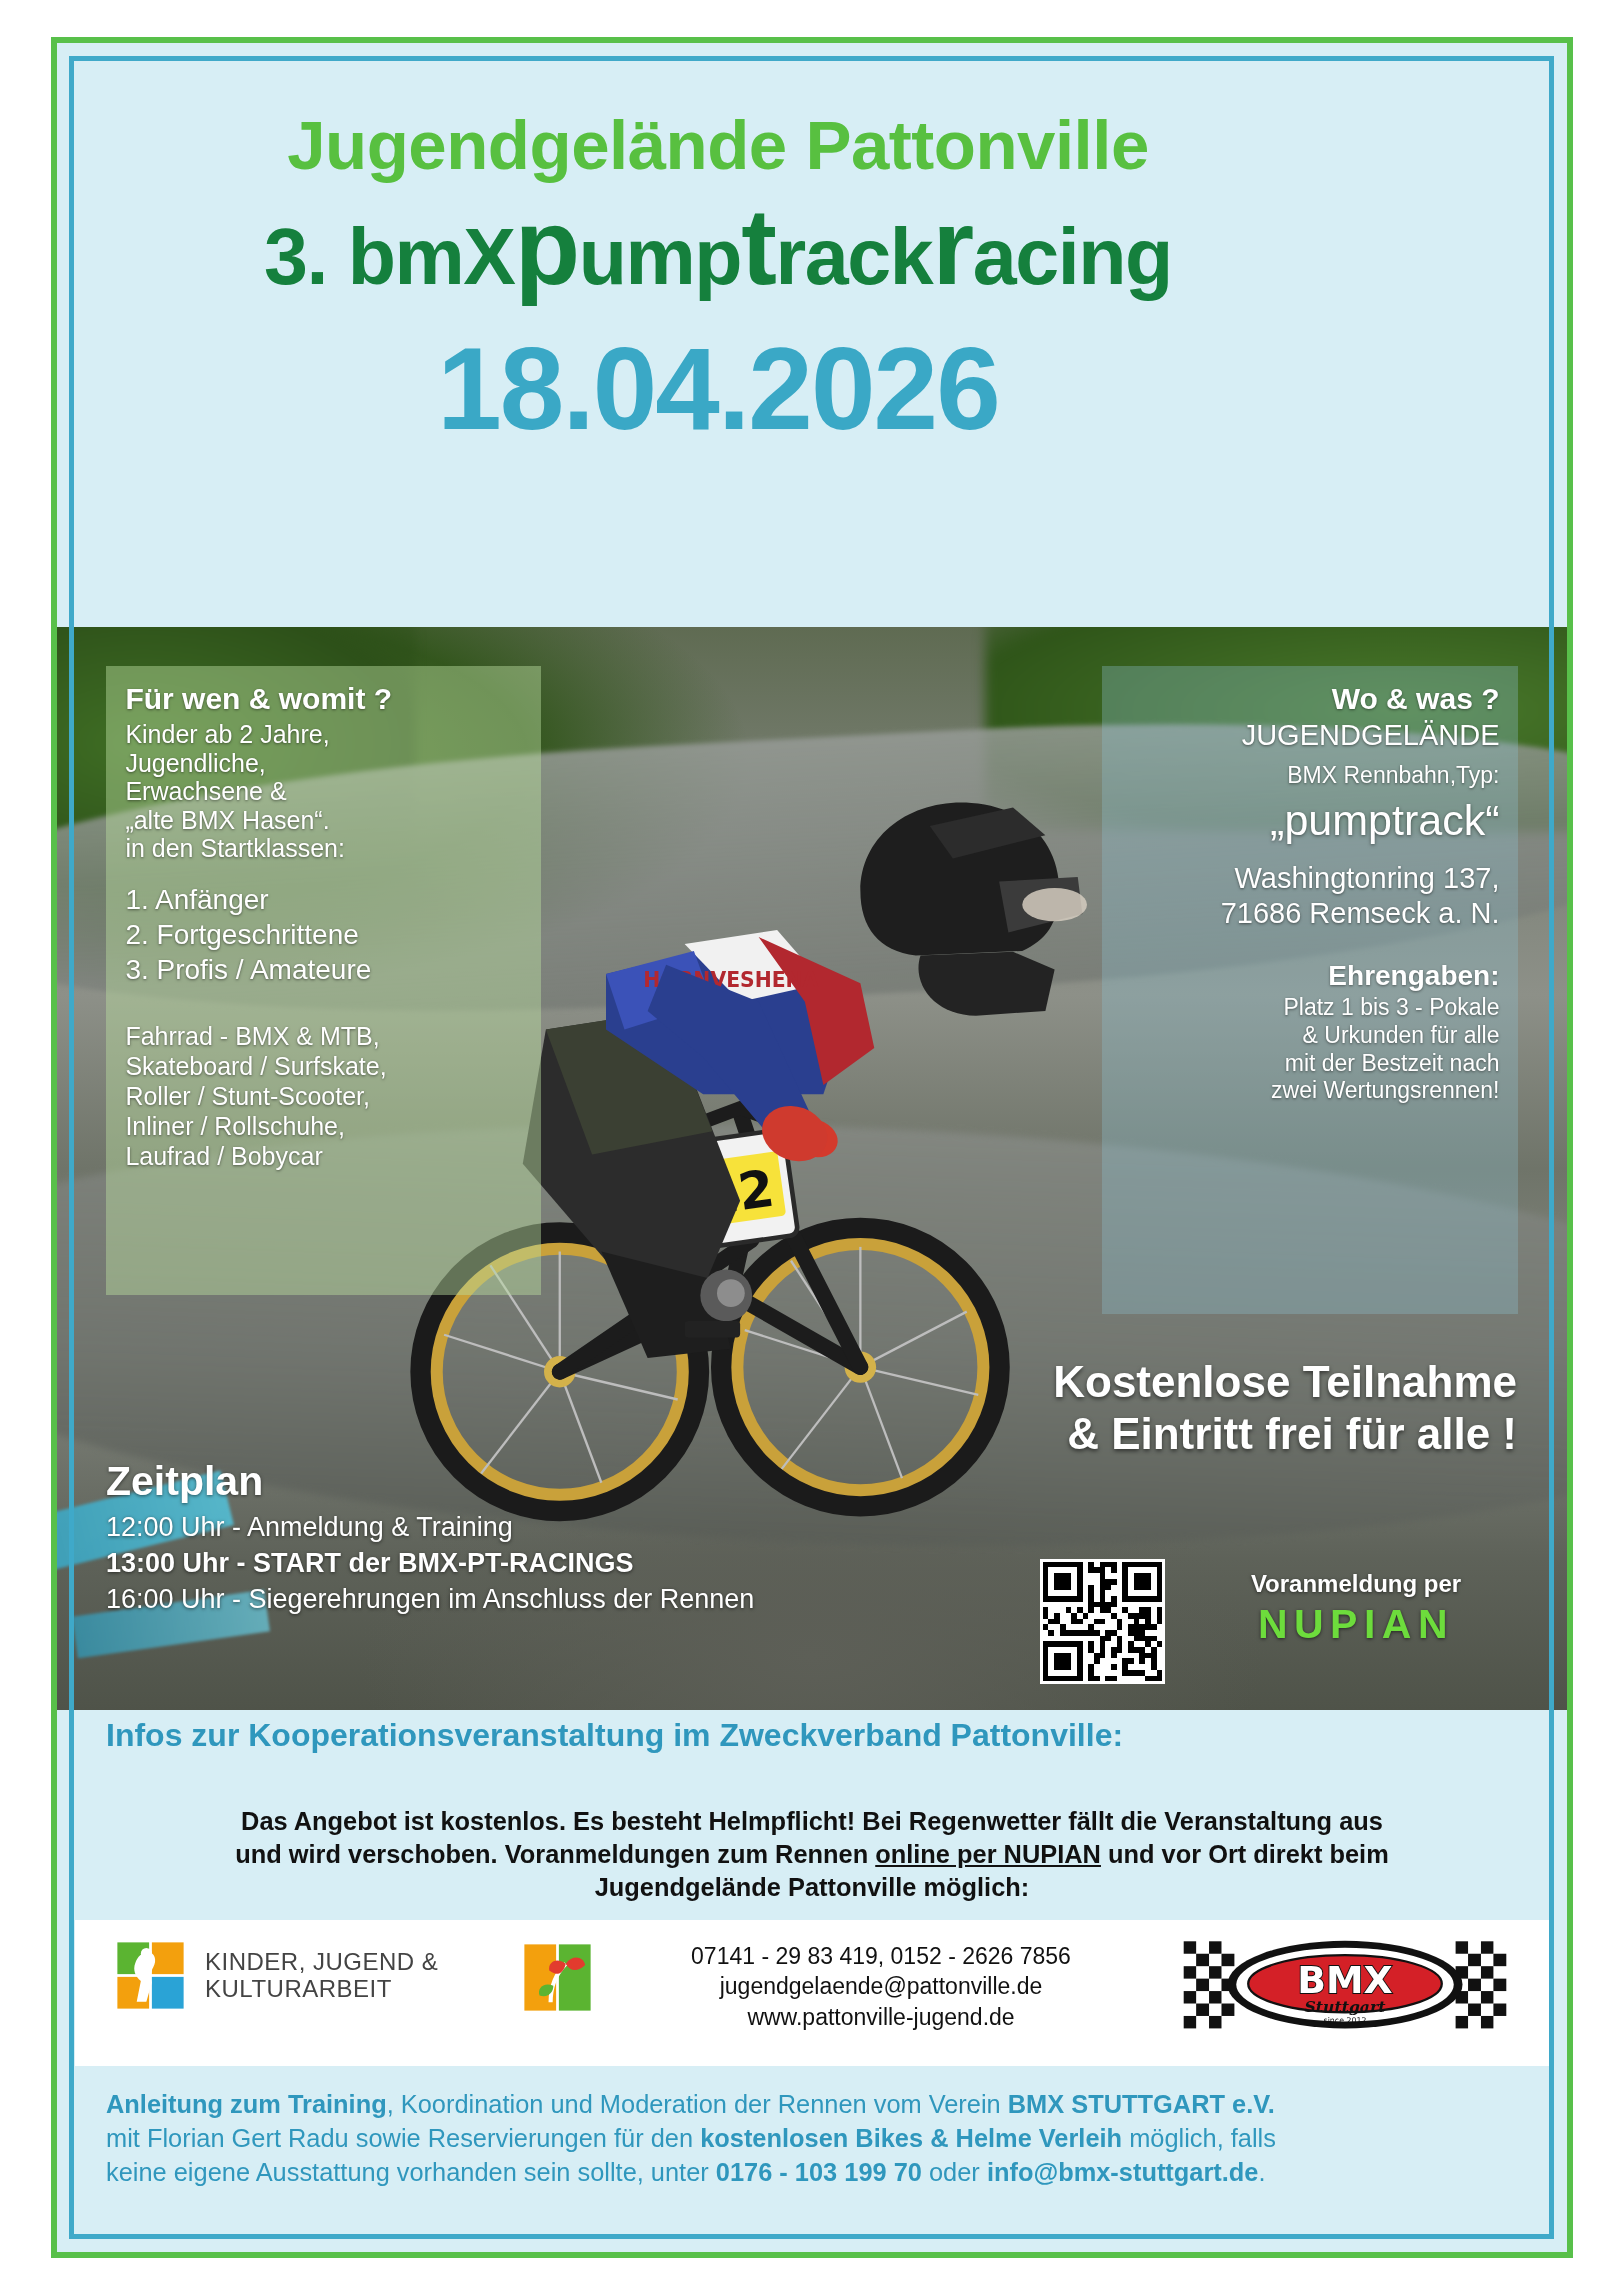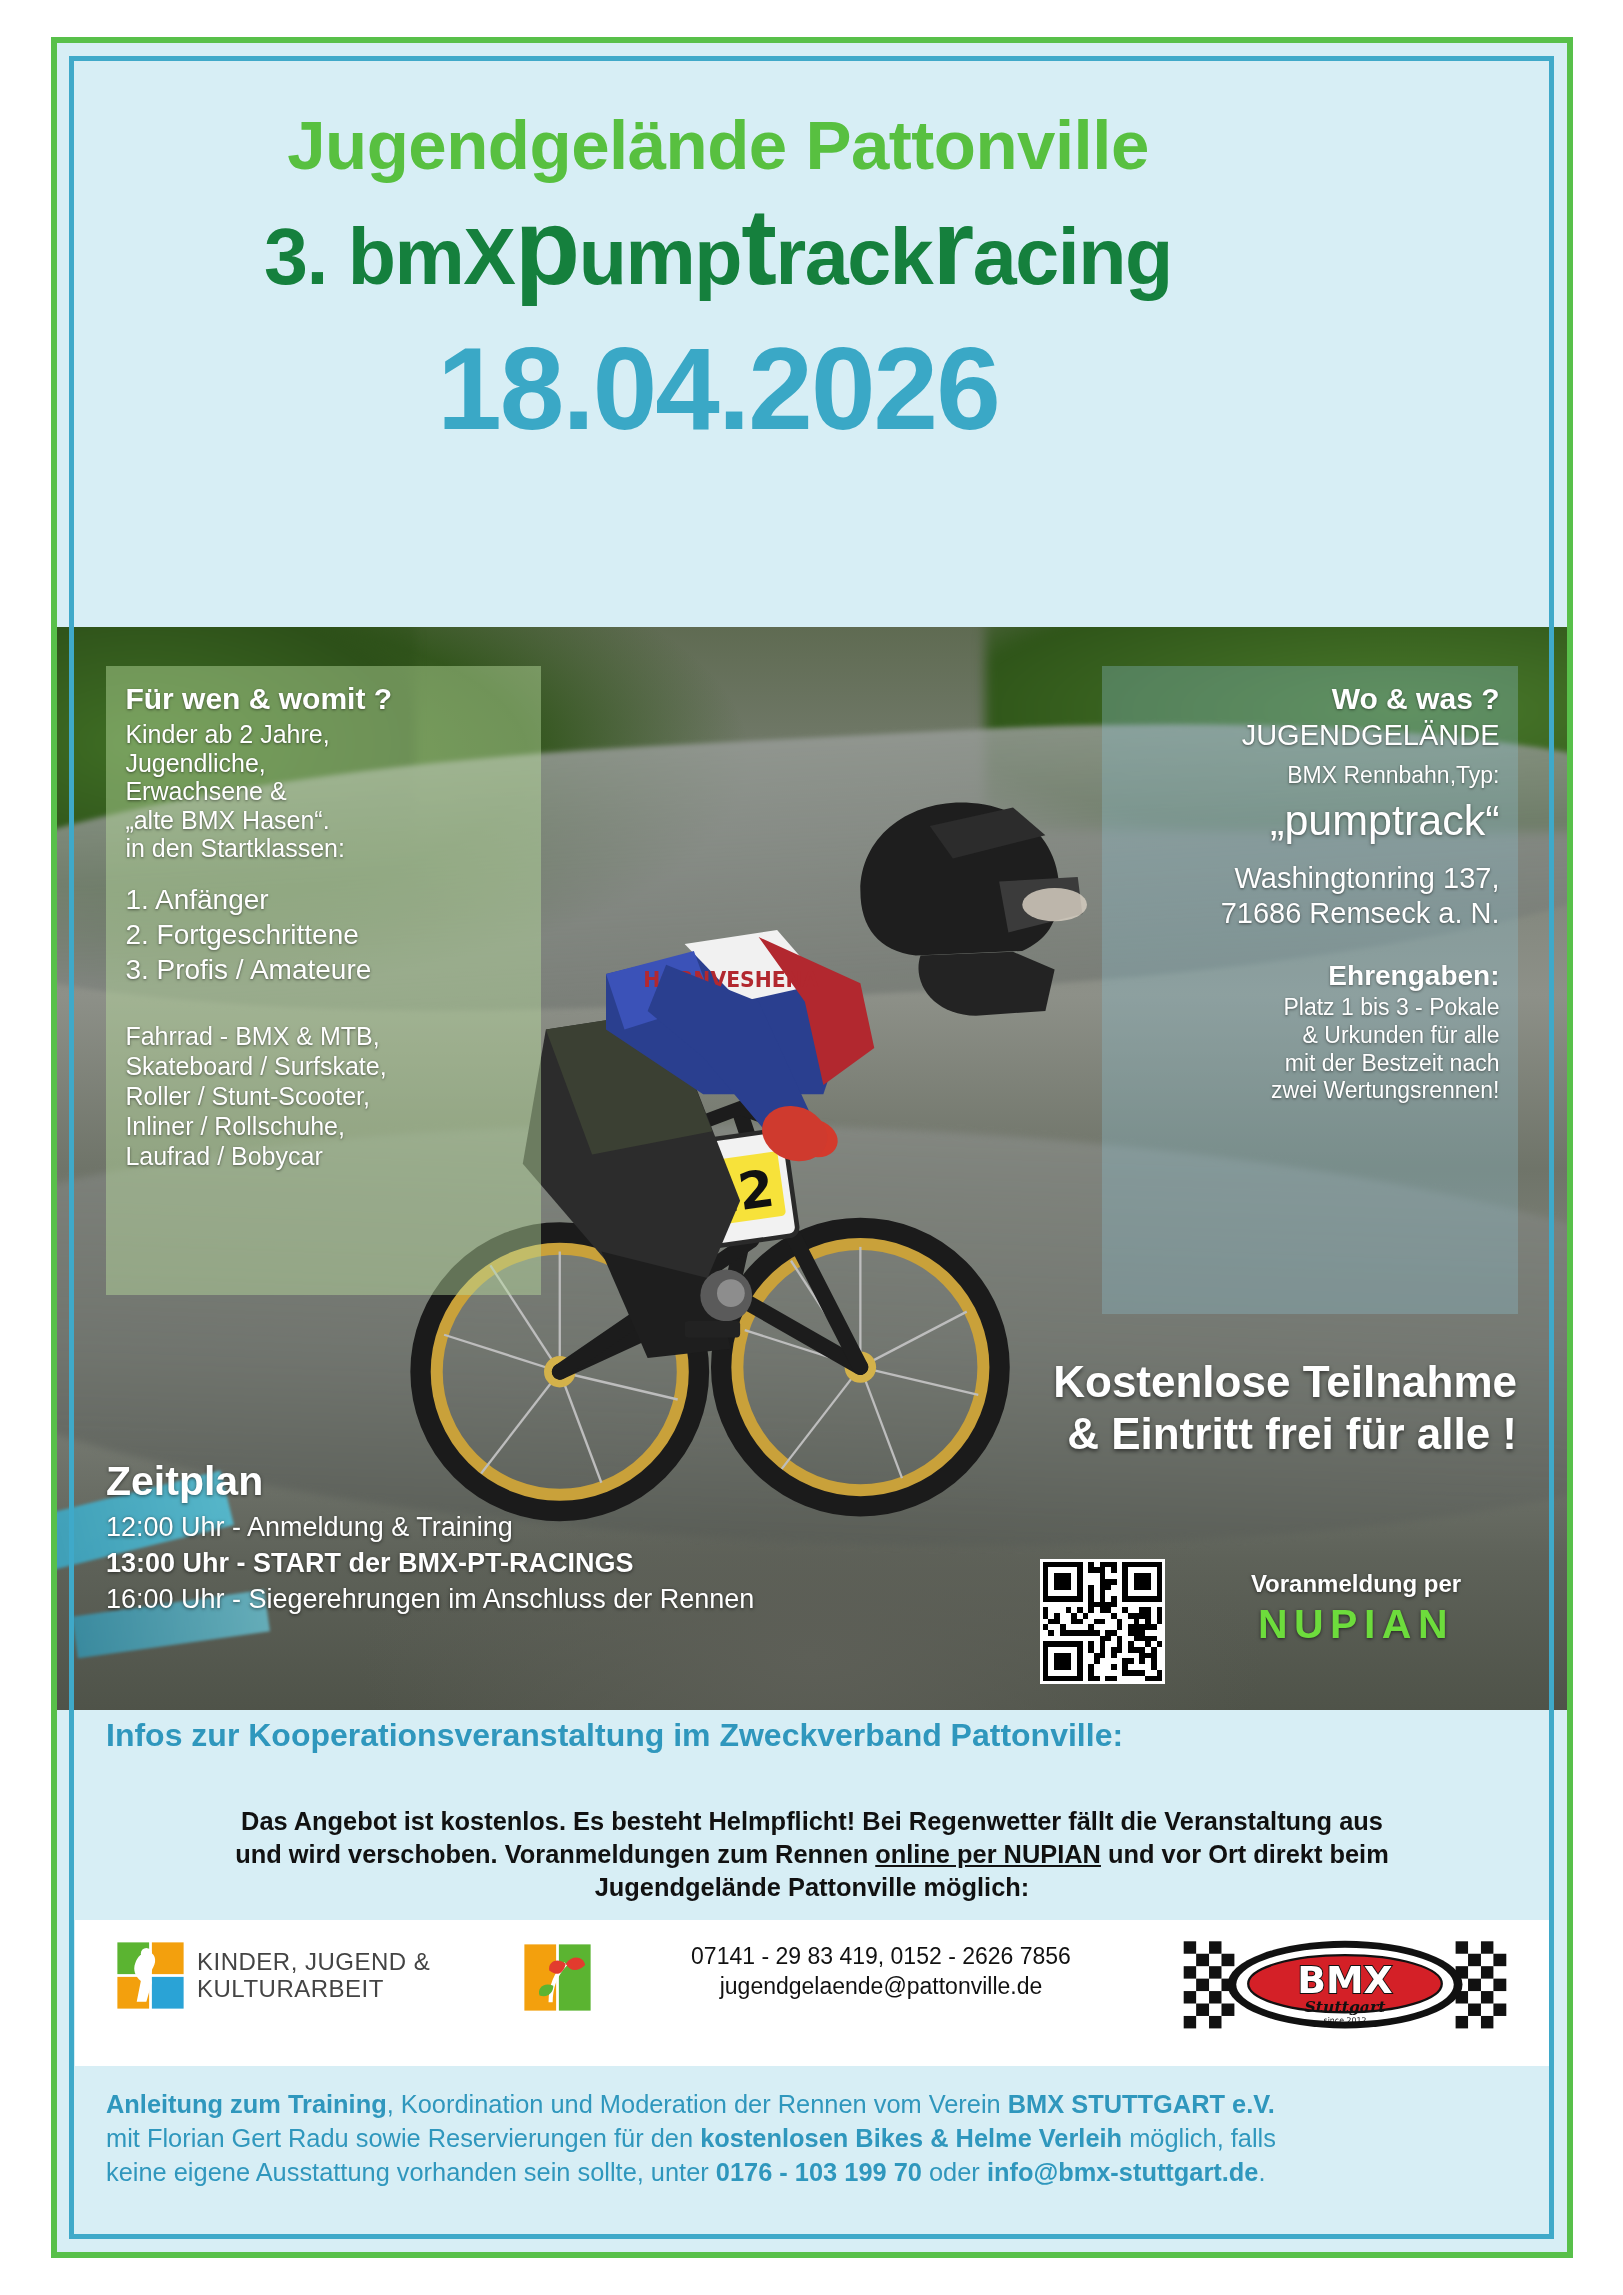--- a/index.html
+++ b/index.html
@@ -312,21 +312,21 @@
 
   .logo-band {
     position: absolute;
     left: 75px; top: 1920px;
     width: 1474px; height: 146px;
     background: #ffffff;
     z-index: 4;
   }
   .logo-kjk {
     position: absolute; left: 116px; top: 1941px; z-index: 5;
-    display: flex; align-items: center; gap: 12px;
+    display: flex; align-items: center; gap: 20px;
   }
   .logo-kjk .mark { width: 69px; height: 69px; display: block; }
   .logo-kjk .text {
     font-size: 24px; color: #444444; line-height: 1.12; letter-spacing: 0.5px;
   }
   .logo-flower {
     position: absolute; left: 523px; top: 1943px; width: 69px; height: 69px; z-index: 5;
   }
   .contact {
     position: absolute; left: 615px; top: 1941px; width: 532px; z-index: 5;
@@ -973,20 +973,21 @@
     <rect x="52" y="2" width="46" height="96" fill="#5bb431"></rect>
     <path d="M40 86 C40 60 48 44 62 30" stroke="#ffffff" stroke-width="6" fill="none"></path>
     <path d="M62 30 c-14 -10 -26 -2 -24 10 c10 8 20 6 24 -10 z" fill="#e23b2e"></path>
     <path d="M62 30 c10 -14 26 -10 28 2 c-10 10 -22 10 -28 -2 z" fill="#e23b2e"></path>
     <path d="M44 62 c-14 -6 -24 4 -20 14 c12 4 20 -4 20 -14 z" fill="#5bb431"></path>
   </svg>
 
   <div class="contact">
     <div>07141 - 29 83 419, 0152 - 2626 7856</div>
     <div>jugendgelaende@pattonville.de</div>
+    <div>www.pattonville-jugend.de</div>
   </div>
 
   <svg class="logo-bmx" viewBox="0 0 700 230">
     <g>
       <rect x="0" y="18" width="110" height="190" fill="#ffffff"></rect>
       <g fill="#111">
         <rect x="0" y="18" width="27" height="27"></rect>
           <rect x="55" y="18" width="27" height="27"></rect>
         <rect x="27" y="45" width="28" height="27"></rect>
           <rect x="82" y="45" width="28" height="27"></rect>

